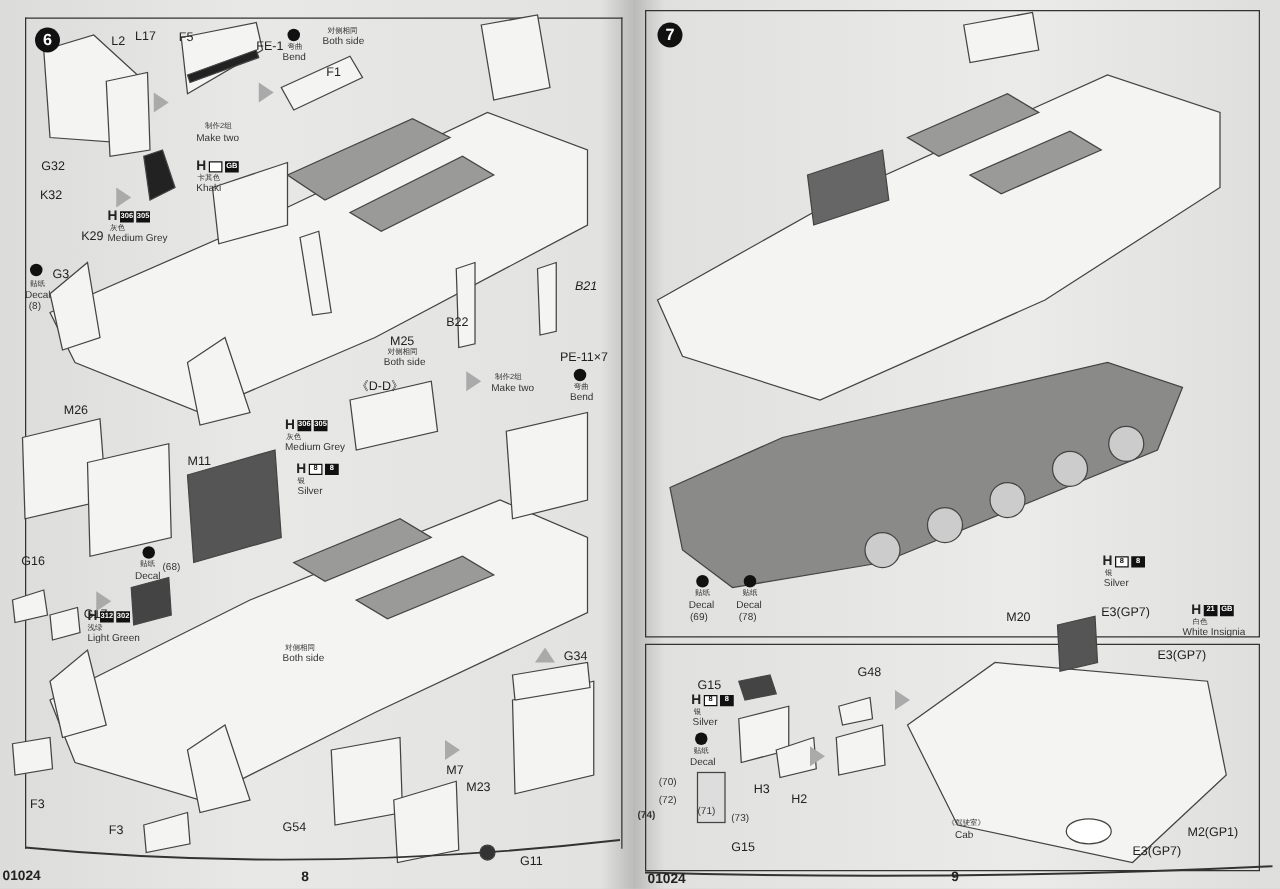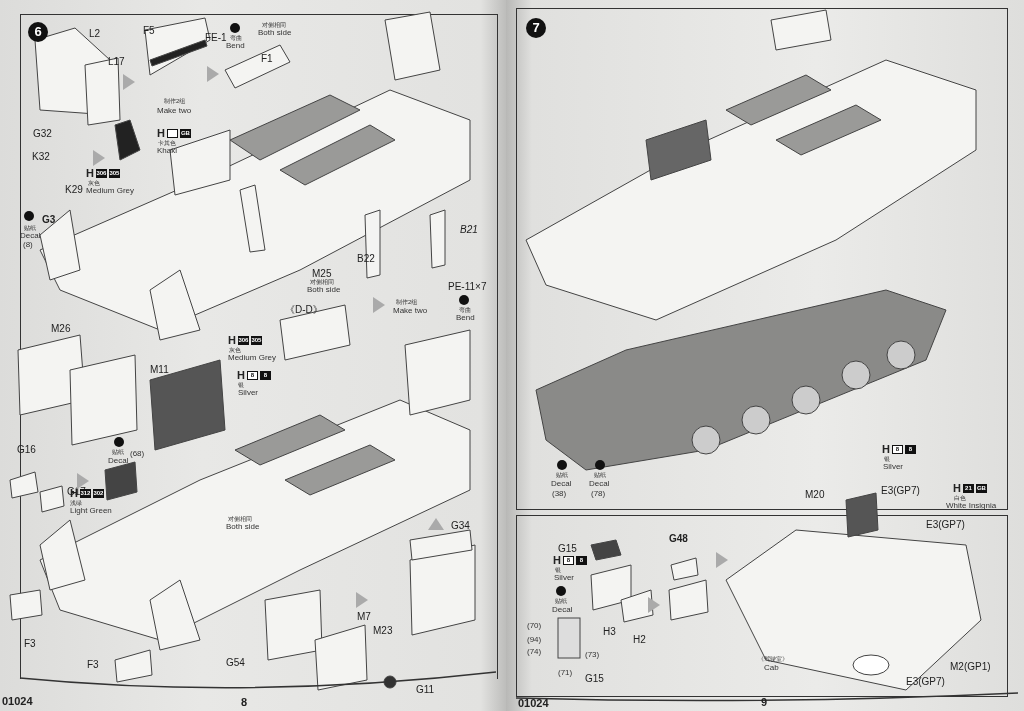--- a/index.html
+++ b/index.html
@@ -69,21 +69,21 @@
       <path d="M10 595 L40 590 L42 615 L12 620 Z"></path>
       <path d="M115 660 L150 650 L152 675 L117 682 Z"></path>
       <circle cx="390" cy="682" r="6" fill="#333"></circle>
     </g>
     <path d="M20 678 Q250 700 496 672" stroke="#333" stroke-width="1.5" fill="none"></path>
   </svg>
 
   <div class="step-badge" style="left:28px;top:22px;">6</div>
 
   <span class="lbl" style="left:89px;top:28px;">L2</span>
-  <span class="lbl" style="left:108px;top:56px;">L17</span>
+  <span class="lbl" style="left:108px;top:24px;">L17</span>
   <span class="lbl" style="left:143px;top:25px;">F5</span>
   <span class="lbl" style="left:205px;top:32px;">FE-1</span>
   <span class="lbl" style="left:217px;top:53px;padding-left:44px;">F1</span>
   <div class="circ-icon" style="left:230px;top:23px;"></div>
   <span class="lbl zh" style="left:230px;top:35px;">弯曲</span>
   <span class="lbl sm" style="left:226px;top:42px;">Bend</span>
   <span class="lbl zh" style="left:262px;top:22px;">对侧相同</span>
   <span class="lbl sm" style="left:258px;top:29px;">Both side</span>
   <div class="arrow" style="left:123px;top:74px;"></div>
   <div class="arrow" style="left:207px;top:66px;"></div>
@@ -105,21 +105,21 @@
 
   <div class="hchip" style="left:86px;top:167px;">
     <span>H</span>
     <span class="box">306</span>
     <span class="box">305</span>
   </div>
   <span class="lbl zh" style="left:88px;top:180px;">灰色</span>
   <span class="lbl sm" style="left:86px;top:187px;">Medium Grey</span>
 
   <div class="circ-icon" style="left:24px;top:211px;"></div>
-  <span class="lbl" style="left:42px;top:214px;font-weight:bold;">G3</span>
+  <span class="lbl" style="left:42px;top:214px;">G3</span>
   <span class="lbl zh" style="left:24px;top:225px;">贴纸</span>
   <span class="lbl sm" style="left:20px;top:232px;">Decal</span>
   <span class="lbl sm" style="left:23px;top:241px;">(8)</span>
 
   <span class="lbl" style="left:312px;top:268px;">M25</span>
   <span class="lbl zh" style="left:310px;top:279px;">对侧相同</span>
   <span class="lbl sm" style="left:307px;top:286px;">Both side</span>
   <span class="lbl" style="left:460px;top:224px;font-style:italic;">B21</span>
   <span class="lbl" style="left:357px;top:253px;">B22</span>
   <span class="lbl" style="left:448px;top:281px;">PE-11×7</span>
@@ -209,46 +209,46 @@
       <ellipse cx="365" cy="665" rx="18" ry="10" fill="#fff"></ellipse>
     </g>
     <path d="M10 698 Q260 705 512 693" stroke="#333" stroke-width="1.5" fill="none"></path>
   </svg>
 
   <div class="step-badge" style="left:20px;top:18px;">7</div>
 
   <div class="circ-icon" style="left:51px;top:460px;"></div>
   <span class="lbl zh" style="left:50px;top:472px;">贴纸</span>
   <span class="lbl sm" style="left:45px;top:480px;">Decal</span>
-  <span class="lbl sm" style="left:46px;top:490px;">(38)</span>
+  <span class="lbl sm" style="left:46px;top:490px;">(69)</span>
   <div class="circ-icon" style="left:89px;top:460px;"></div>
   <span class="lbl zh" style="left:88px;top:472px;">贴纸</span>
   <span class="lbl sm" style="left:83px;top:480px;">Decal</span>
   <span class="lbl sm" style="left:85px;top:490px;">(78)</span>
 
   <span class="lbl" style="left:52px;top:543px;">G15</span>
   <div class="hchip" style="left:47px;top:554px;">
     <span>H</span>
     <span class="box w">8</span>
     <span class="box">8</span>
   </div>
   <span class="lbl zh" style="left:49px;top:567px;">银</span>
   <span class="lbl sm" style="left:48px;top:574px;">Silver</span>
   <div class="circ-icon" style="left:50px;top:586px;"></div>
   <span class="lbl zh" style="left:49px;top:598px;">贴纸</span>
   <span class="lbl sm" style="left:46px;top:606px;">Decal</span>
   <span class="lbl sm" style="left:21px;top:622px;">(70)</span>
-  <span class="lbl sm" style="left:21px;top:636px;">(94)</span>
-  <span class="lbl sm" style="left:21px;top:648px;">(74)</span>
+  <span class="lbl sm" style="left:21px;top:636px;">(72)</span>
+  <span class="lbl sm" style="left:4px;top:648px;font-weight:bold;">(74)</span>
   <span class="lbl sm" style="left:79px;top:651px;">(73)</span>
-  <span class="lbl sm" style="left:52px;top:669px;">(71)</span>
+  <span class="lbl sm" style="left:52px;top:645px;">(71)</span>
   <span class="lbl" style="left:79px;top:673px;">G15</span>
   <span class="lbl" style="left:97px;top:626px;">H3</span>
   <span class="lbl" style="left:127px;top:634px;">H2</span>
-  <span class="lbl" style="left:163px;top:533px;font-weight:bold;">G48</span>
+  <span class="lbl" style="left:180px;top:533px;">G48</span>
   <div class="arrow" style="left:142px;top:597px;"></div>
   <div class="arrow" style="left:210px;top:552px;"></div>
 
   <span class="lbl zh" style="left:252px;top:656px;">《驾驶室》</span>
   <span class="lbl sm" style="left:258px;top:664px;">Cab</span>
   <span class="lbl" style="left:299px;top:489px;">M20</span>
   <div class="hchip" style="left:376px;top:443px;">
     <span>H</span>
     <span class="box w">8</span>
     <span class="box">8</span>

